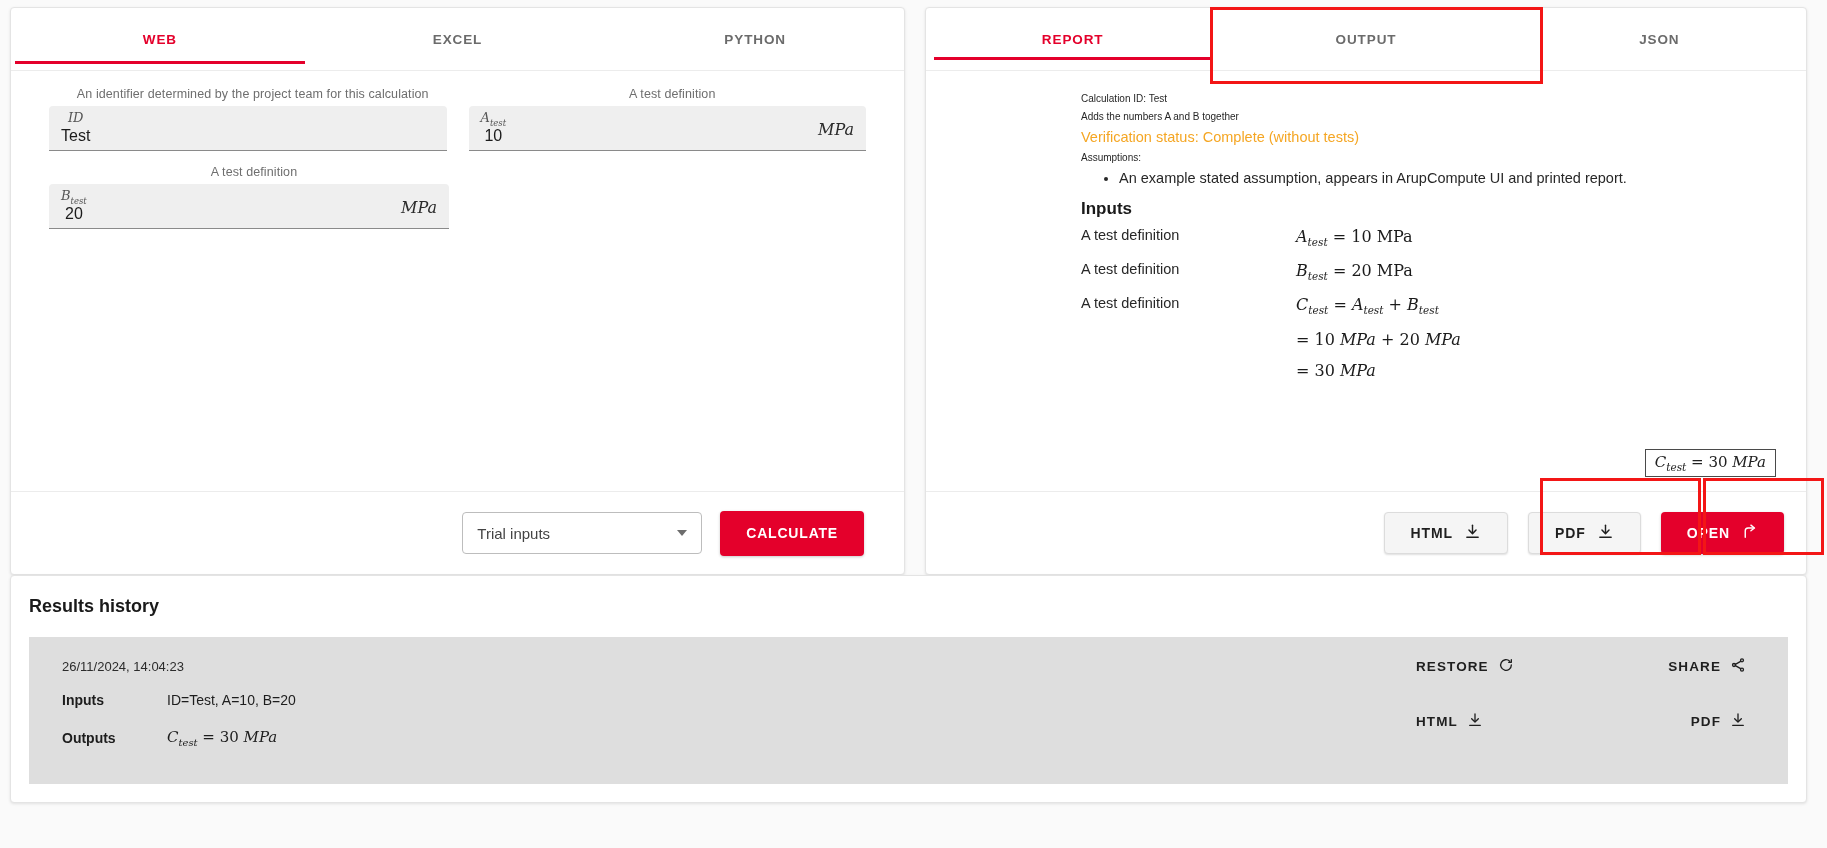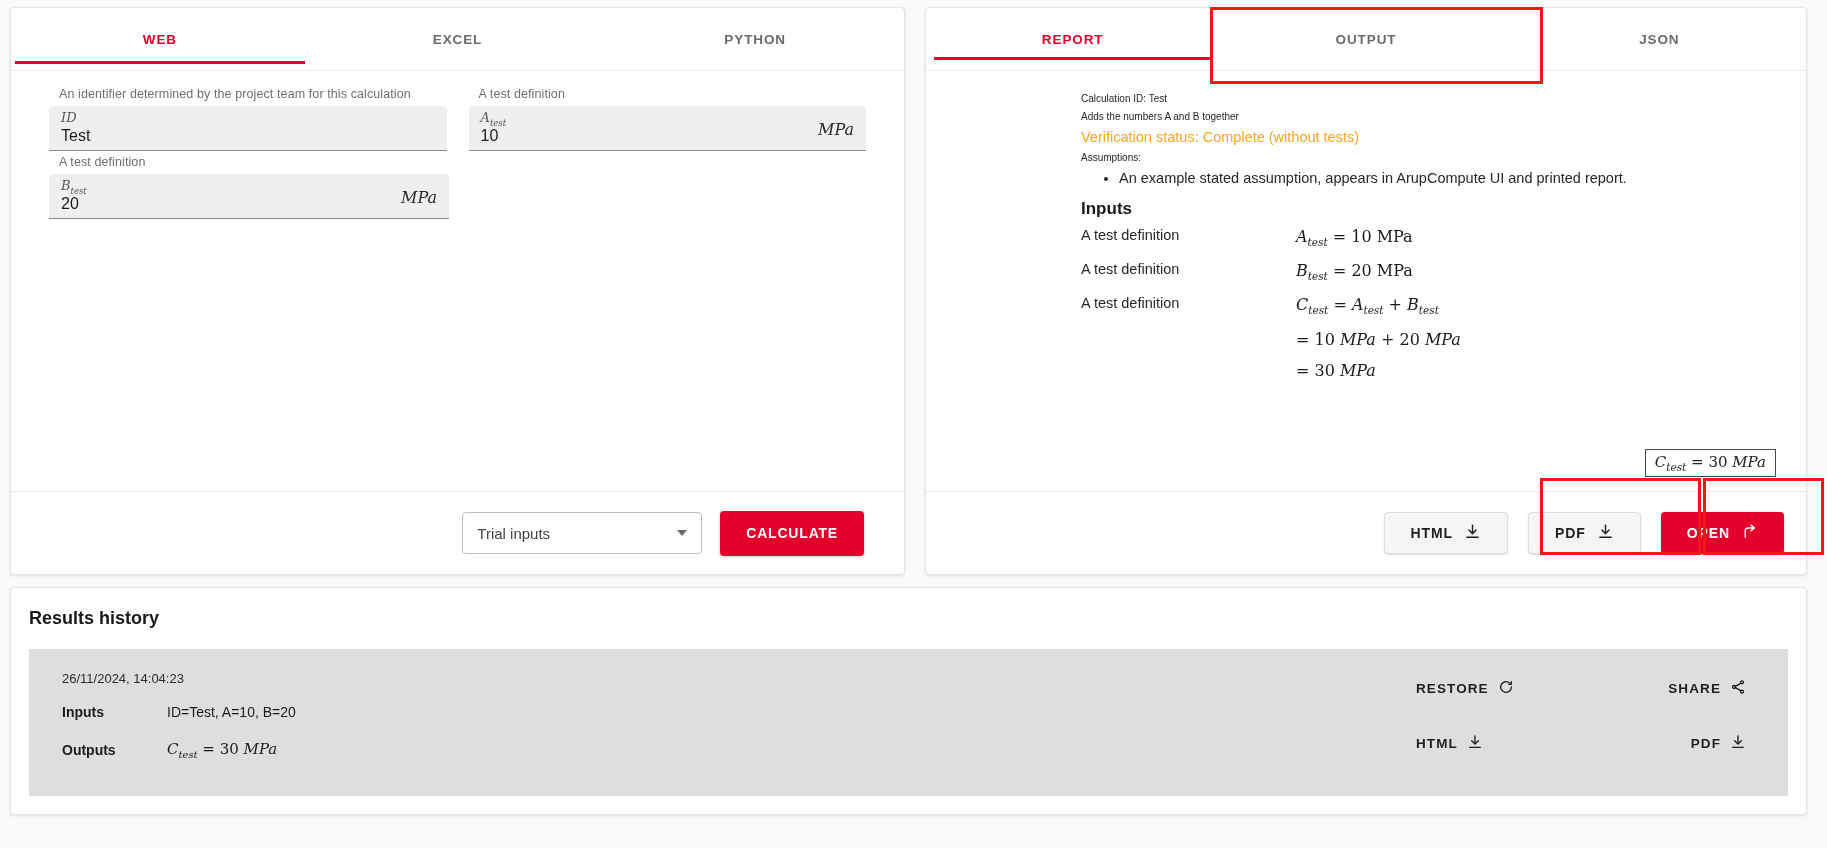--- a/index.html
+++ b/index.html
@@ -39,21 +39,21 @@
   .tab.active::after {
     content: ""; position: absolute; left: 50%; transform: translateX(-50%);
     bottom: 6px; width: 290px; height: 3px; background: #e4002b;
   }
   .right-card .tab.active::after { width: 278px; bottom: 10px; }
   .tabbar-divider { height: 1px; background: #ececec; margin: 0; }
 
   
   .form-area { padding: 16px 38px 0 38px; flex: 1 1 auto; position: relative; }
   .field-row { display: flex; gap: 22px; }
-  .field { width: 400px; margin-bottom: 4px; }
+  .field { width: 400px; margin-bottom: 14px; text-align: center; }
   .field-label {
     font-size: 12.5px; color: #6e6e6e; margin-bottom: 5px; padding-left: 10px;
     letter-spacing: 0.1px;
   }
   .input-box {
     background: #efefef;
     border-bottom: 1px solid #8a8a8a;
     border-radius: 4px 4px 0 0;
     height: 45px;
     padding: 5px 12px 0 12px;
@@ -130,31 +130,31 @@
   }
   .btn-open {
     background: #e4002b; border: none; border-radius: 4px; color: #fff;
     height: 42px; padding: 0 26px; font-size: 14px; font-weight: 700; letter-spacing: 0.9px;
     display: inline-flex; align-items: center; gap: 11px; cursor: pointer;
     box-shadow: 0 1px 3px rgba(0,0,0,0.22);
     font-family: "Liberation Sans", sans-serif;
   }
 
   
-  .history-card { margin-top: 12px; width: 1797px; height: 228px; position: relative; }
+  .history-card { margin-top: 0; width: 1797px; height: 228px; position: relative; }
   .history-title { font-size: 18px; font-weight: 700; padding: 20px 0 0 18px; color: #1a1a1a; }
   .history-panel {
     margin: 20px 18px 0 18px; background: #dedede; height: 147px; position: relative; padding: 22px 0 0 33px;
   }
   .hist-ts { font-size: 13px; color: #2c2c2c; margin-bottom: 18px; }
   .hist-row { display: flex; align-items: center; margin-bottom: 20px; }
   .hist-key { width: 105px; font-size: 14px; font-weight: 700; color: #1d1d1d; }
   .hist-val { font-size: 14px; color: #1d1d1d; }
   .hist-math { font-family: "DejaVu Serif", serif; font-size: 15px; }
-  .hist-actions { position: absolute; right: 42px; top: 30px; width: 330px; }
+  .hist-actions { position: absolute; right: 42px; top: 20px; width: 330px; }
   .hist-act-row { display: flex; justify-content: space-between; margin-bottom: 36px; }
   .link-btn {
     background: none; border: none; font-size: 13.5px; font-weight: 700; letter-spacing: 1.1px;
     color: #1f1f1f; display: inline-flex; align-items: center; gap: 9px; cursor: pointer;
     font-family: "Liberation Sans", sans-serif; padding: 0;
   }
   .ico { display: inline-block; vertical-align: middle; }
 
   
   .anno { position: absolute; border: 3px solid #f31616; pointer-events: none; z-index: 30; }

